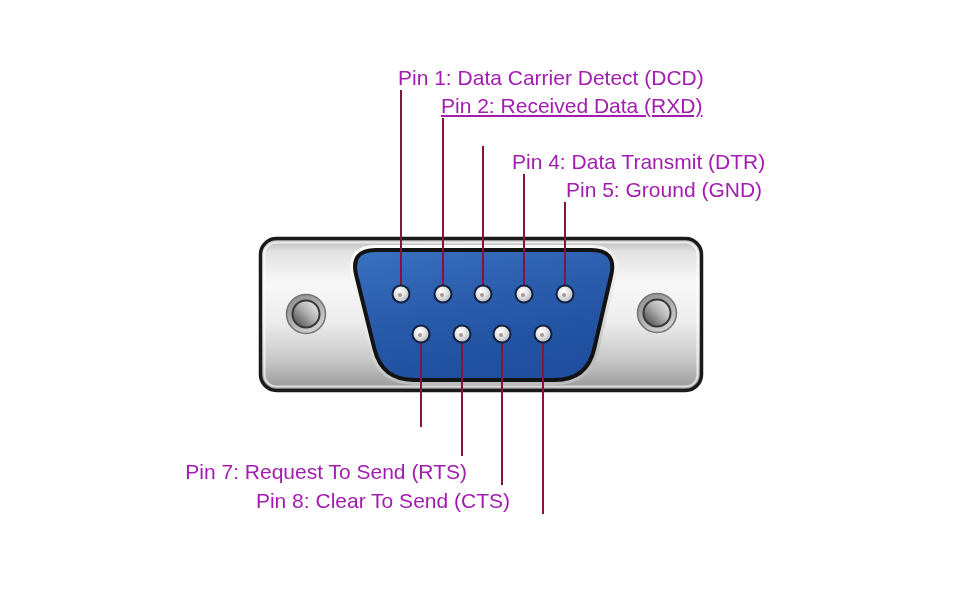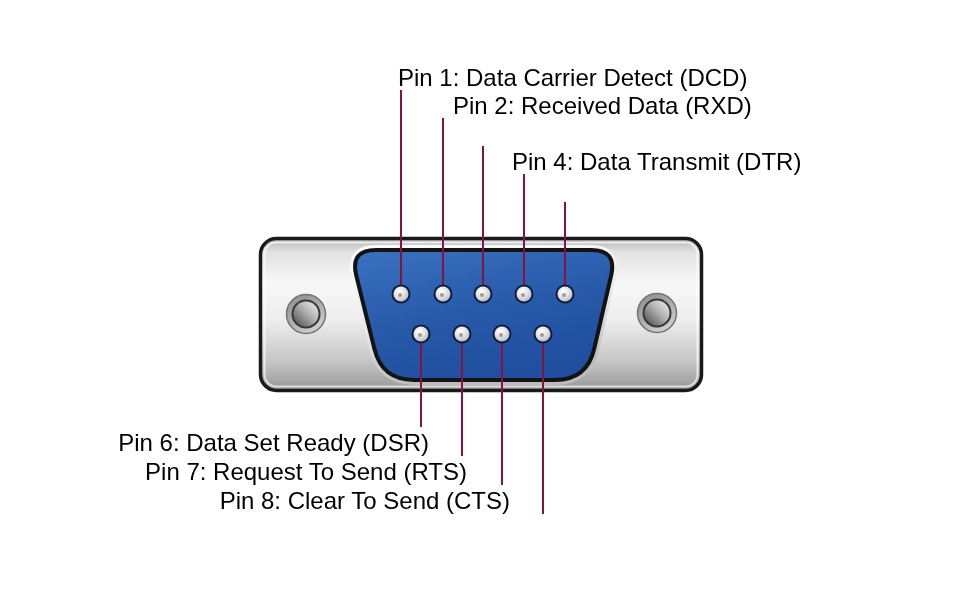--- a/index.html
+++ b/index.html
@@ -15,23 +15,23 @@
     overflow: hidden;
     font-family: "Liberation Sans", sans-serif;
   }
   .diagram-svg {
     position: absolute;
     left: 0;
     top: 0;
   }
   .pin-label {
     position: absolute;
-    font-size: 24px;
+    font-size: 21px;
     line-height: 21px;
-    color: #000000;
+    color: #a21caf;
     white-space: nowrap;
   }
 </style>
 </head>
 <body>
 
 <div class="canvas">
 
   <svg class="diagram-svg" width="962" height="606" viewBox="0 0 962 606">
     <defs>
@@ -149,20 +149,20 @@
       </g>
       <g>
         <circle cx="543" cy="334" r="9.5" fill="#101f3c"></circle>
         <circle cx="543" cy="334" r="7.5" fill="url(#pinMetal)"></circle>
         <circle cx="542" cy="335" r="2" fill="#8a7468" opacity="0.7"></circle>
       </g>
     </g>
   </svg>
 
   <div class="pin-label" style="left:398px; top:67px;">Pin 1: Data Carrier Detect (DCD)</div>
-  <div class="pin-label" style="left:453px; top:95px;">Pin 2: Received Data (RXD)</div>
+  <div class="pin-label" style="left:441px; top:95px;text-decoration:underline;">Pin 2: Received Data (RXD)</div>
   <div class="pin-label" style="left:512px; top:151px;">Pin 4: Data Transmit (DTR)</div>
+  <div class="pin-label" style="left:566px; top:179px;">Pin 5: Ground (GND)</div>
 
-  <div class="pin-label" style="right:533px; top:432px;">Pin 6: Data Set Ready (DSR)</div>
   <div class="pin-label" style="right:495px; top:461px;margin-left:21px;">Pin 7: Request To Send (RTS)</div>
   <div class="pin-label" style="right:452px; top:490px;">Pin 8: Clear To Send (CTS)</div>
 
 </div>
 
 </body></html>

